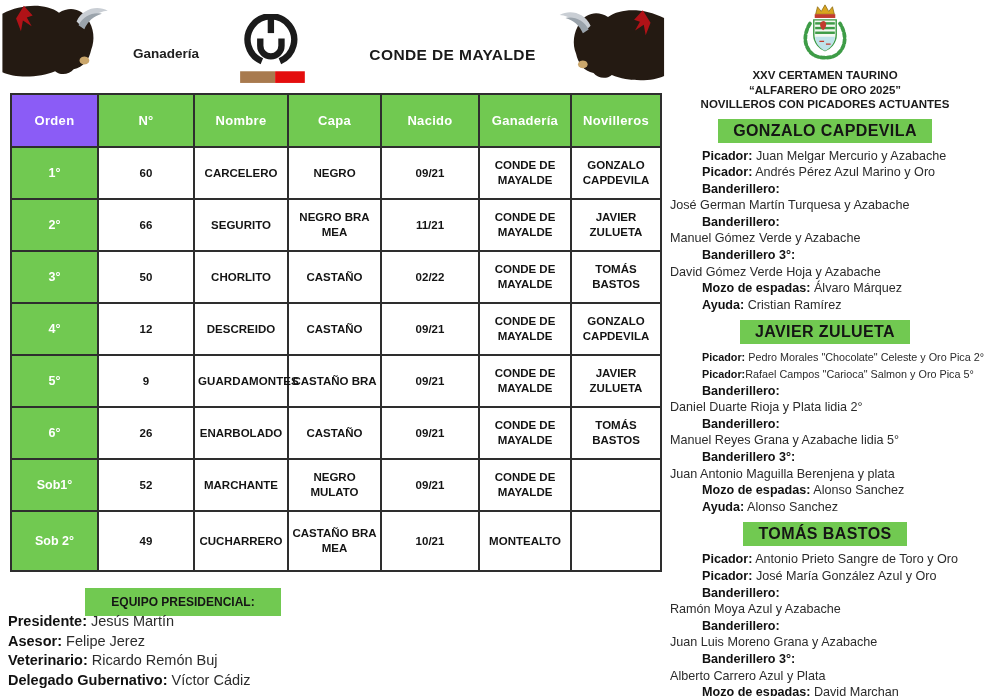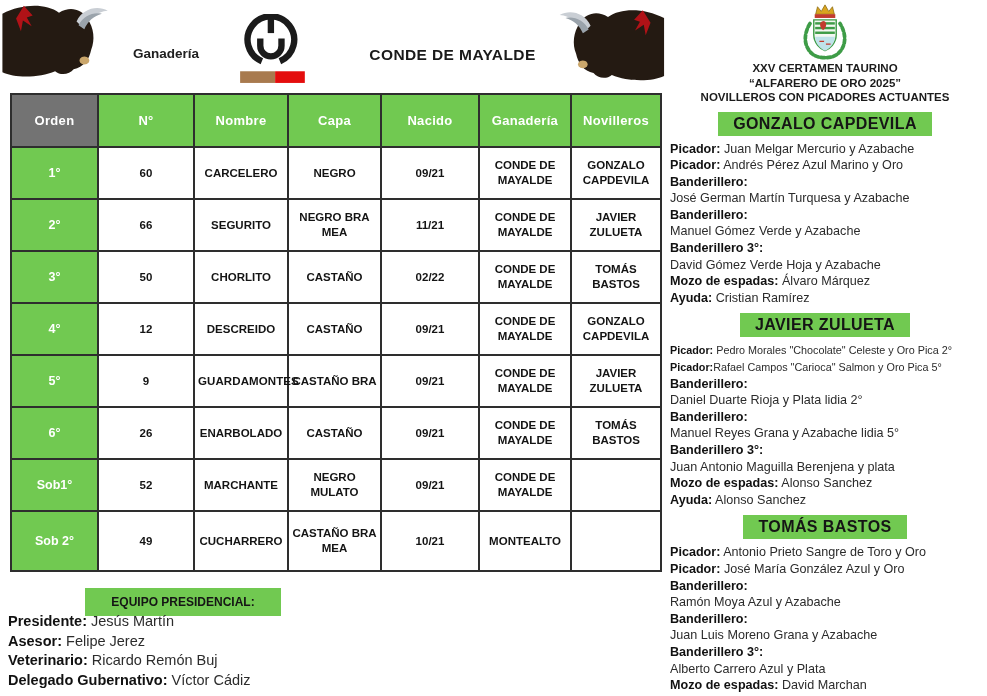--- a/index.html
+++ b/index.html
@@ -33,26 +33,26 @@
       display:flex; align-items:center; justify-content:center;
       font-size:12px; font-weight:bold; color:#151515; }
   .equipo-lines { position:absolute; left:8px; top:612px; font-size:14.5px; line-height:19.5px; }
   .equipo-lines b { color:#111; }
   .equipo-lines span { color:#2c2c2c; }
 
   
   .rightcol { position:absolute; left:666px; top:3px; width:318px; }
   .crest { display:block; margin:0 auto; width:58px; height:58px; }
   .cert-title { text-align:center; font-weight:bold; font-size:11.5px;
-      line-height:14.5px; margin-top:0; color:#1b1b1b; }
+      line-height:14.5px; margin-top:7px; color:#1b1b1b; }
   .banner-row { text-align:center; margin:7px 0 5px 0; }
   .banner { display:inline-block; padding:3px 15px; font-weight:bold; font-size:16px;
       letter-spacing:.4px; color:#151515; }
   .rline { white-space:nowrap; font-size:12.6px; line-height:16.6px; color:#2b2b2b; padding-left:4px; }
-  .rline b { color:#111; }
+  .rline b { color:#111;margin-left:32px; }
   .rline.small { font-size:10.8px; }
 </style>
 </head>
 <body>
 
 <div class="sheet">
 
   <svg class="bull left" viewBox="0 0 120 82" aria-hidden="true">
     <path d="M2,14 C22,4 46,3 60,13 C71,6 83,9 89,19 C96,29 97,41 93,51 C91,61 85,69 75,71 C71,76 62,78 56,73 C40,80 14,80 2,74 Z" fill="#241a12"></path>
     <path d="M78,22 C84,9 99,5 110,11 C99,12 90,18 85,29 Z" fill="#c9ced4"></path>
@@ -86,21 +86,21 @@
       <col style="width:87px">
         <col style="width:96px">
         <col style="width:94px">
       <col style="width:93px">
         <col style="width:98px">
         <col style="width:92px">
         <col style="width:90px">
     </colgroup>
     <thead>
         <tr>
-          <th class="greenbg" style="background: #737373;">Orden</th>
+          <th class="greenbg" style="background: #8b5cf6;">Orden</th>
           <th class="greenbg" style="background: rgb(113, 201, 81);">N°</th>
           <th class="greenbg" style="background: rgb(113, 201, 81);">Nombre</th>
           <th class="greenbg" style="background: rgb(113, 201, 81);">Capa</th>
           <th class="greenbg" style="background: rgb(113, 201, 81);">Nacido</th>
           <th class="greenbg" style="background: rgb(113, 201, 81);">Ganadería</th>
           <th class="greenbg" style="background: rgb(113, 201, 81);">Novilleros</th>
         </tr>
       </thead>
     <tbody>
         <tr>

